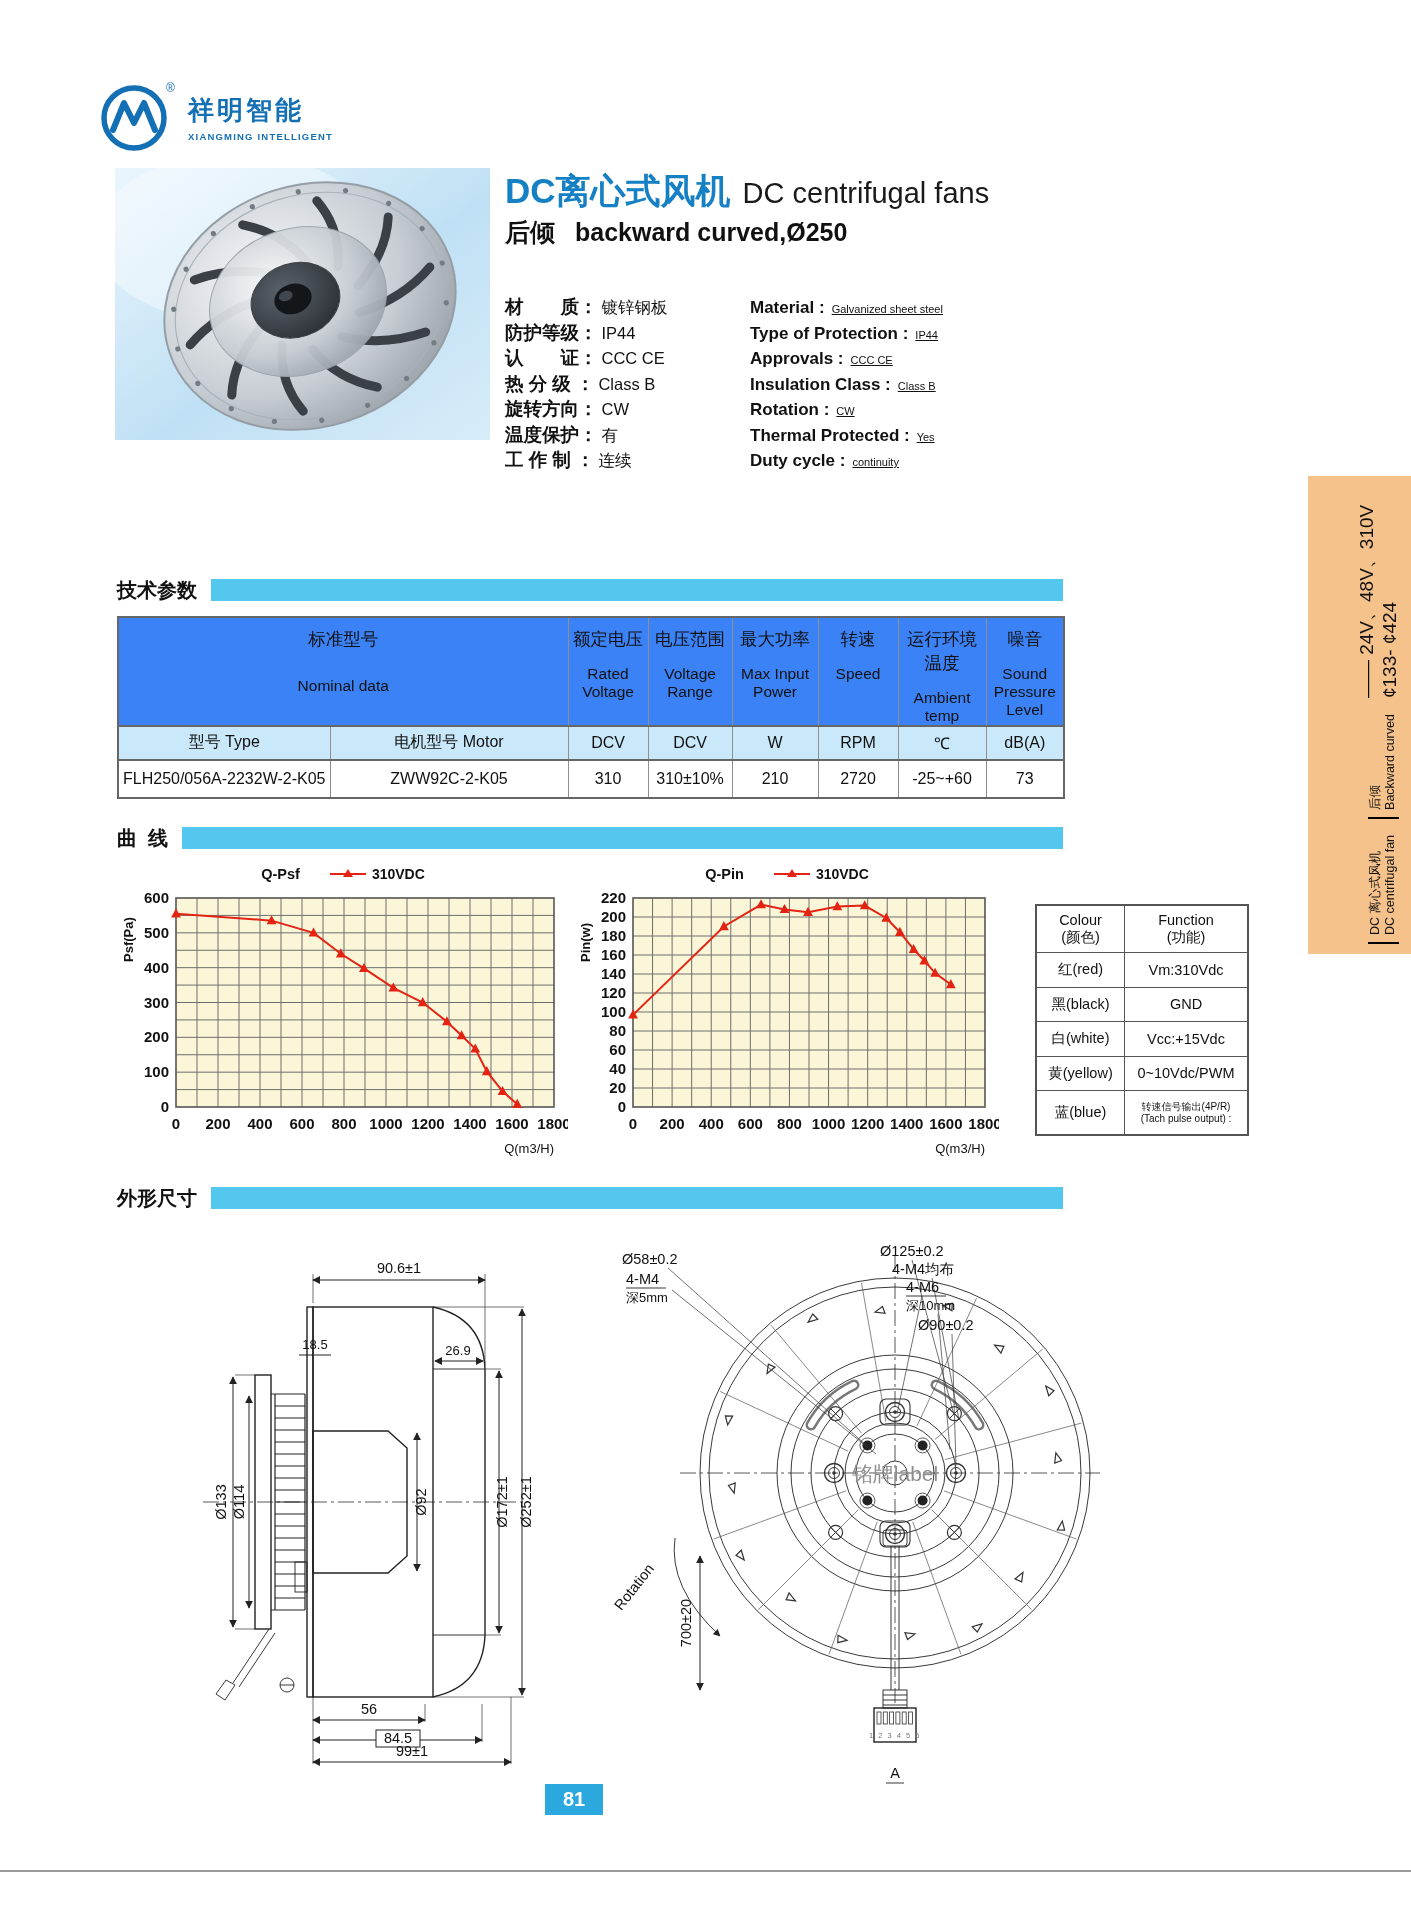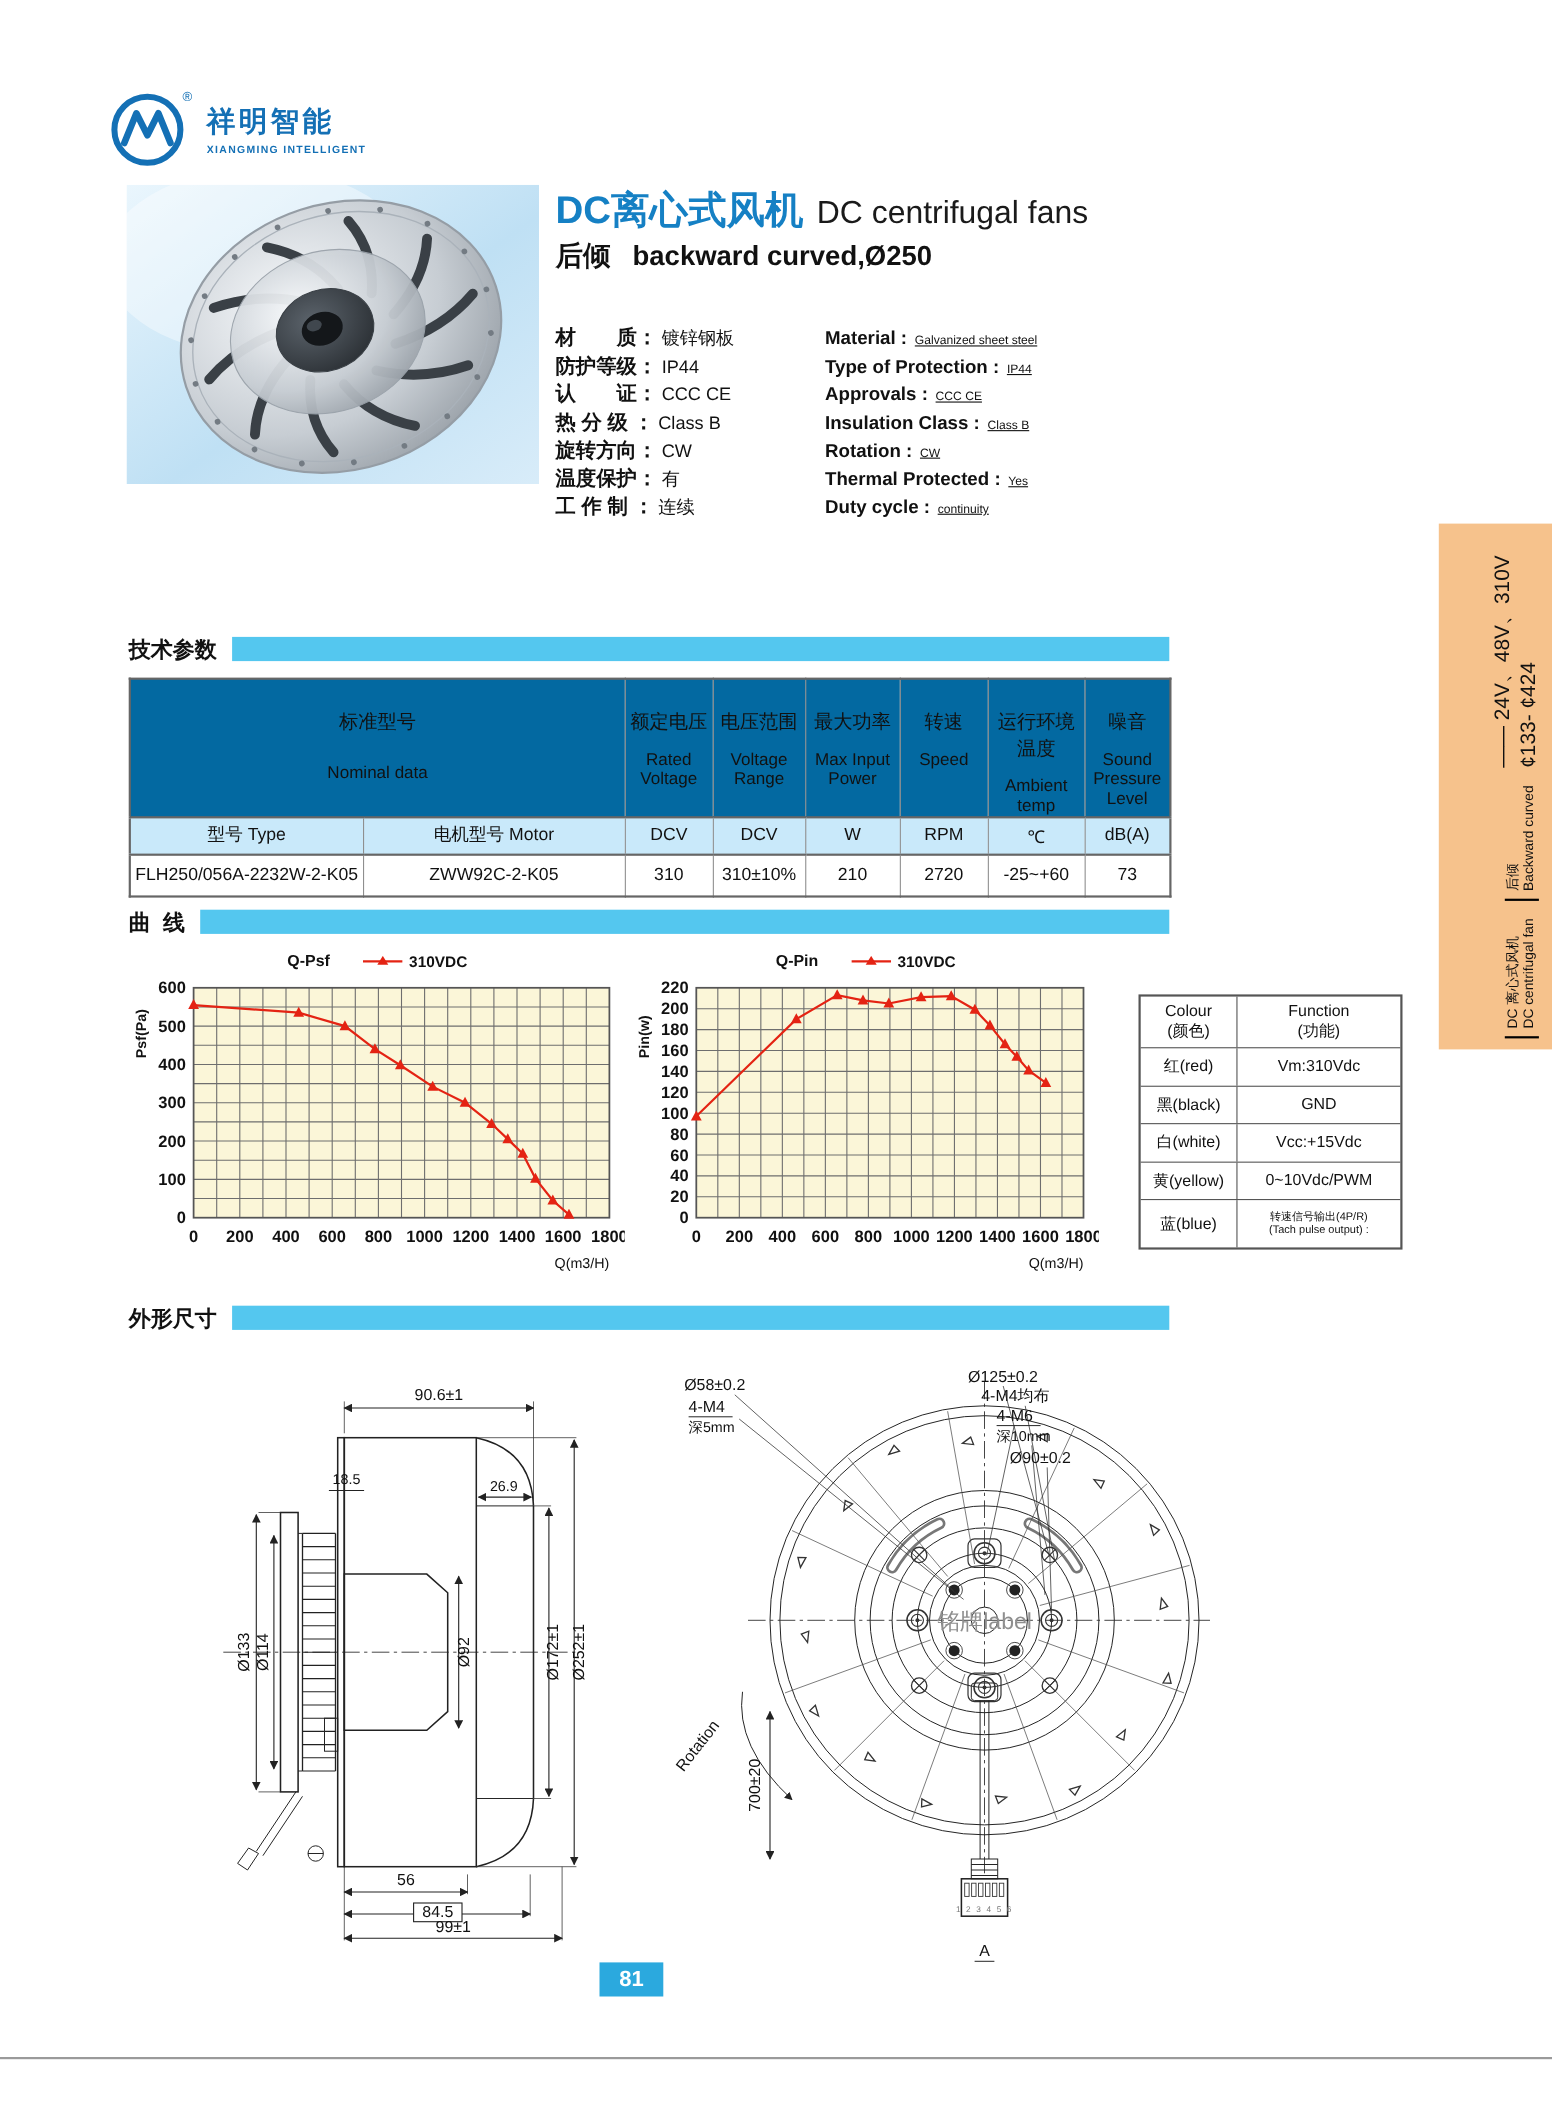--- a/index.html
+++ b/index.html
@@ -39,37 +39,37 @@
   .section .bar { flex:1; height:22px; background:#54C7EF; }
   .sec-tech { left:117px; top:578px; }
   .sec-curve { left:117px; top:826px; }
   .sec-dim { left:117px; top:1186px; }
 
   
   .tech-table { left:117px; top:616px; }
   table { border-collapse:collapse; table-layout:fixed; width:946px; }
   th, td { border:1px solid #8f8f8f; text-align:center; vertical-align:middle; font-weight:normal; }
   table { border:2px solid #666; }
-  tr.h1 th { background:#0369a1; height:92px; vertical-align:top; padding-top:26px; }
+  tr.h1 th { background:#3b82f6; height:92px; vertical-align:top; padding-top:9px; }
   tr.h1 .cn { font-size:17.5px; display:block; }
   tr.h1 .en { font-size:15.5px; display:block; margin-top:14px; line-height:1.15; }
   tr.h1 th.nom .en { margin-top:26px; }
   tr.h2 th { background:#C9E9FA; height:34px; font-size:16px; border-top:2px solid #666; }
   tr.d td { height:38px; font-size:16px; background:#fff; border-top:2px solid #666; }
 
   
   .chart { display:flex; flex-direction:column; }
   .chart1 { left:118px; top:862px; width:450px; }
   .chart2 { left:575px; top:862px; width:424px; }
   .chart-head { display:flex; justify-content:center; align-items:center; gap:30px; height:24px; }
   .chart-title { font-size:14.5px; font-weight:bold; }
   .legend { display:flex; align-items:center; gap:6px; font-size:14px; font-weight:bold; }
 
   
-  .wire { left:1035px; top:904px; width:240px; border:2px solid #555; }
+  .wire { left:1035px; top:904px; width:214px; border:2px solid #555; }
   .wire .wrow { display:flex; border-top:1.5px solid #555; }
   .wire .wrow:first-child { border-top:none; }
   .wire .c1 { width:88px; border-right:1.5px solid #555; display:flex; flex-direction:column;
               align-items:center; justify-content:center; font-size:14.5px; }
   .wire .c2 { flex:1; display:flex; flex-direction:column; align-items:center; justify-content:center;
               font-size:14.5px; }
   .wire .hrow { height:46px; }
   .wire .drow { height:34.5px; }
   .wire .last { height:44px; }
   .wire .small { font-size:10px; line-height:1.2; }

